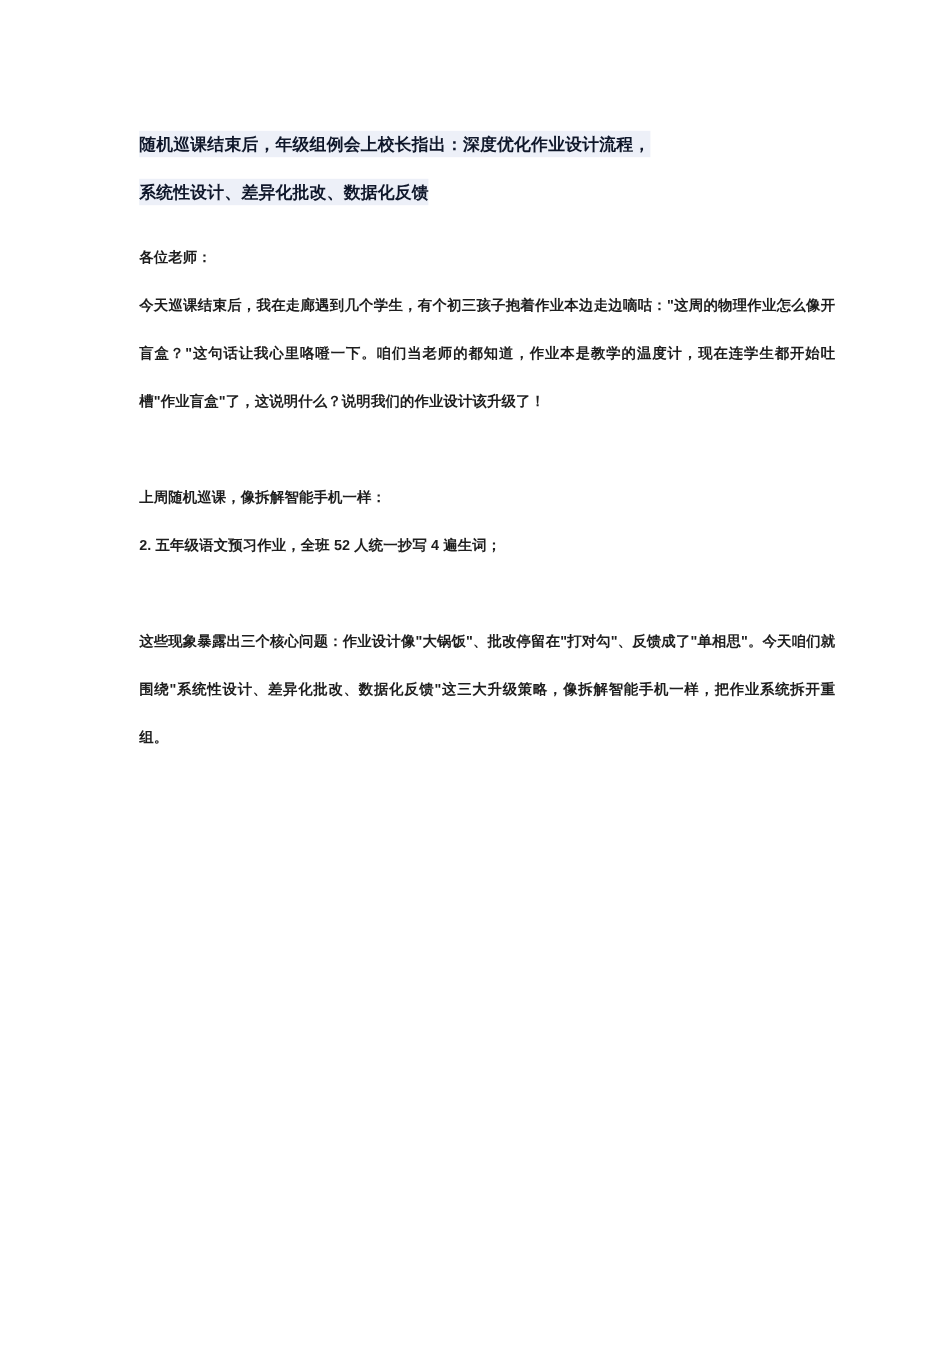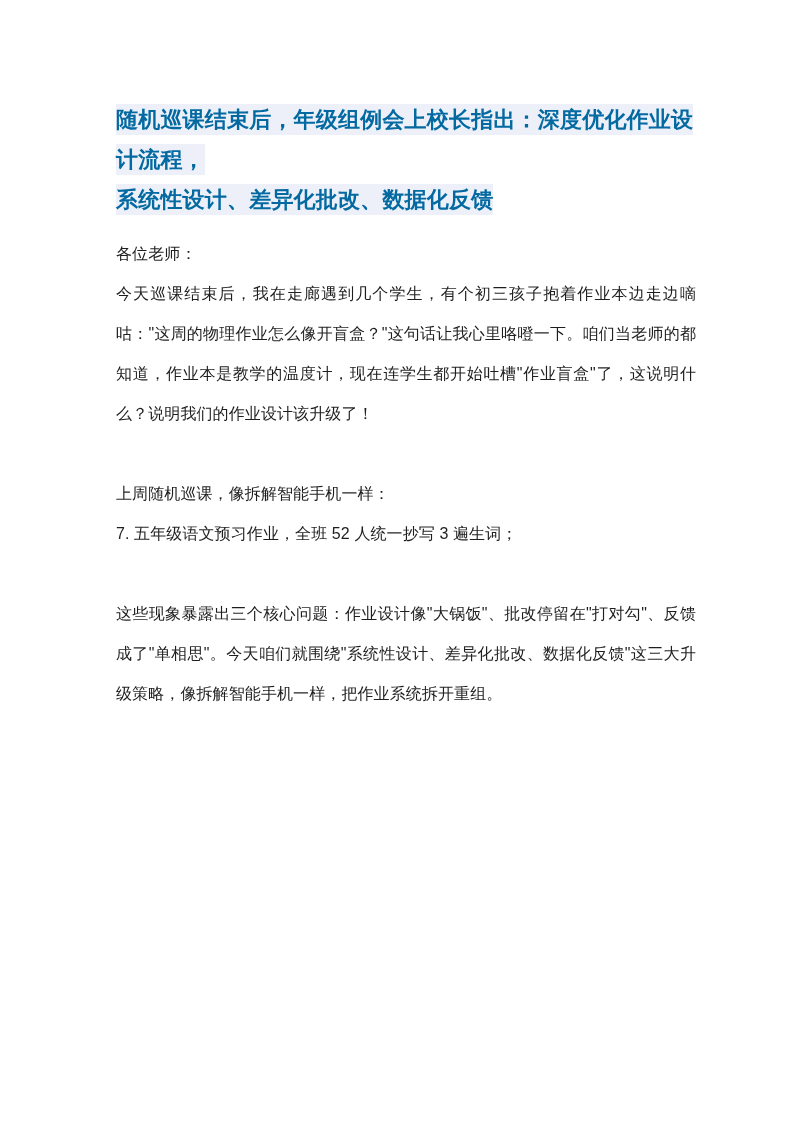--- a/index.html
+++ b/index.html
@@ -24,39 +24,39 @@
   }
   #doc-body {
     position: absolute;
     left: 116px;
     top: 100px;
     width: 580px;
   }
 
   
   .doc-title {
-    font-size: 22px;
+    font-size: 14px;
     font-weight: bold;
     line-height: 40px;
     letter-spacing: 0.2px;
-    color: #0369a1;
+    color: #0f172a;
     margin: 0 0 14px 0;
     text-align: left;
   }
   .doc-title .hl {
     background-color: #edf0f8;
     padding: 3px 0 3px 0;
     box-decoration-break: clone;
     -webkit-box-decoration-break: clone;
   }
 
   
   .para {
-    font-size: 16px;
-    font-weight: normal;
+    font-size: 12px;
+    font-weight: bold;
     line-height: 40px;
     color: #1e1e1e;
     margin: 0;
     text-align: justify;
     text-justify: inter-ideograph;
     letter-spacing: 0.1px;
   }
   .para.tight {
     text-align: left;
   }
@@ -79,21 +79,21 @@
     </h1>
 
     <p class="para tight">各位老师：</p>
 
     <p class="para">今天巡课结束后，我在走廊遇到几个学生，有个初三孩子抱着作业本边走边嘀咕："这周的物理作业怎么像开盲盒？"这句话让我心里咯噔一下。咱们当老师的都知道，作业本是教学的温度计，现在连学生都开始吐槽"作业盲盒"了，这说明什么？说明我们的作业设计该升级了！</p>
 
     <div class="blank-line">&nbsp;</div>
 
     <p class="para tight">上周随机巡课，像拆解智能手机一样：</p>
 
-    <p class="para tight">7. 五年级语文预习作业，全班 52 人统一抄写 3 遍生词；</p>
+    <p class="para tight">2. 五年级语文预习作业，全班 52 人统一抄写 4 遍生词；</p>
 
     <div class="blank-line">&nbsp;</div>
 
     <p class="para">这些现象暴露出三个核心问题：作业设计像"大锅饭"、批改停留在"打对勾"、反馈成了"单相思"。今天咱们就围绕"系统性设计、差异化批改、数据化反馈"这三大升级策略，像拆解智能手机一样，把作业系统拆开重组。</p>
 
   </div>
 
 </div>
 
 </body></html>

